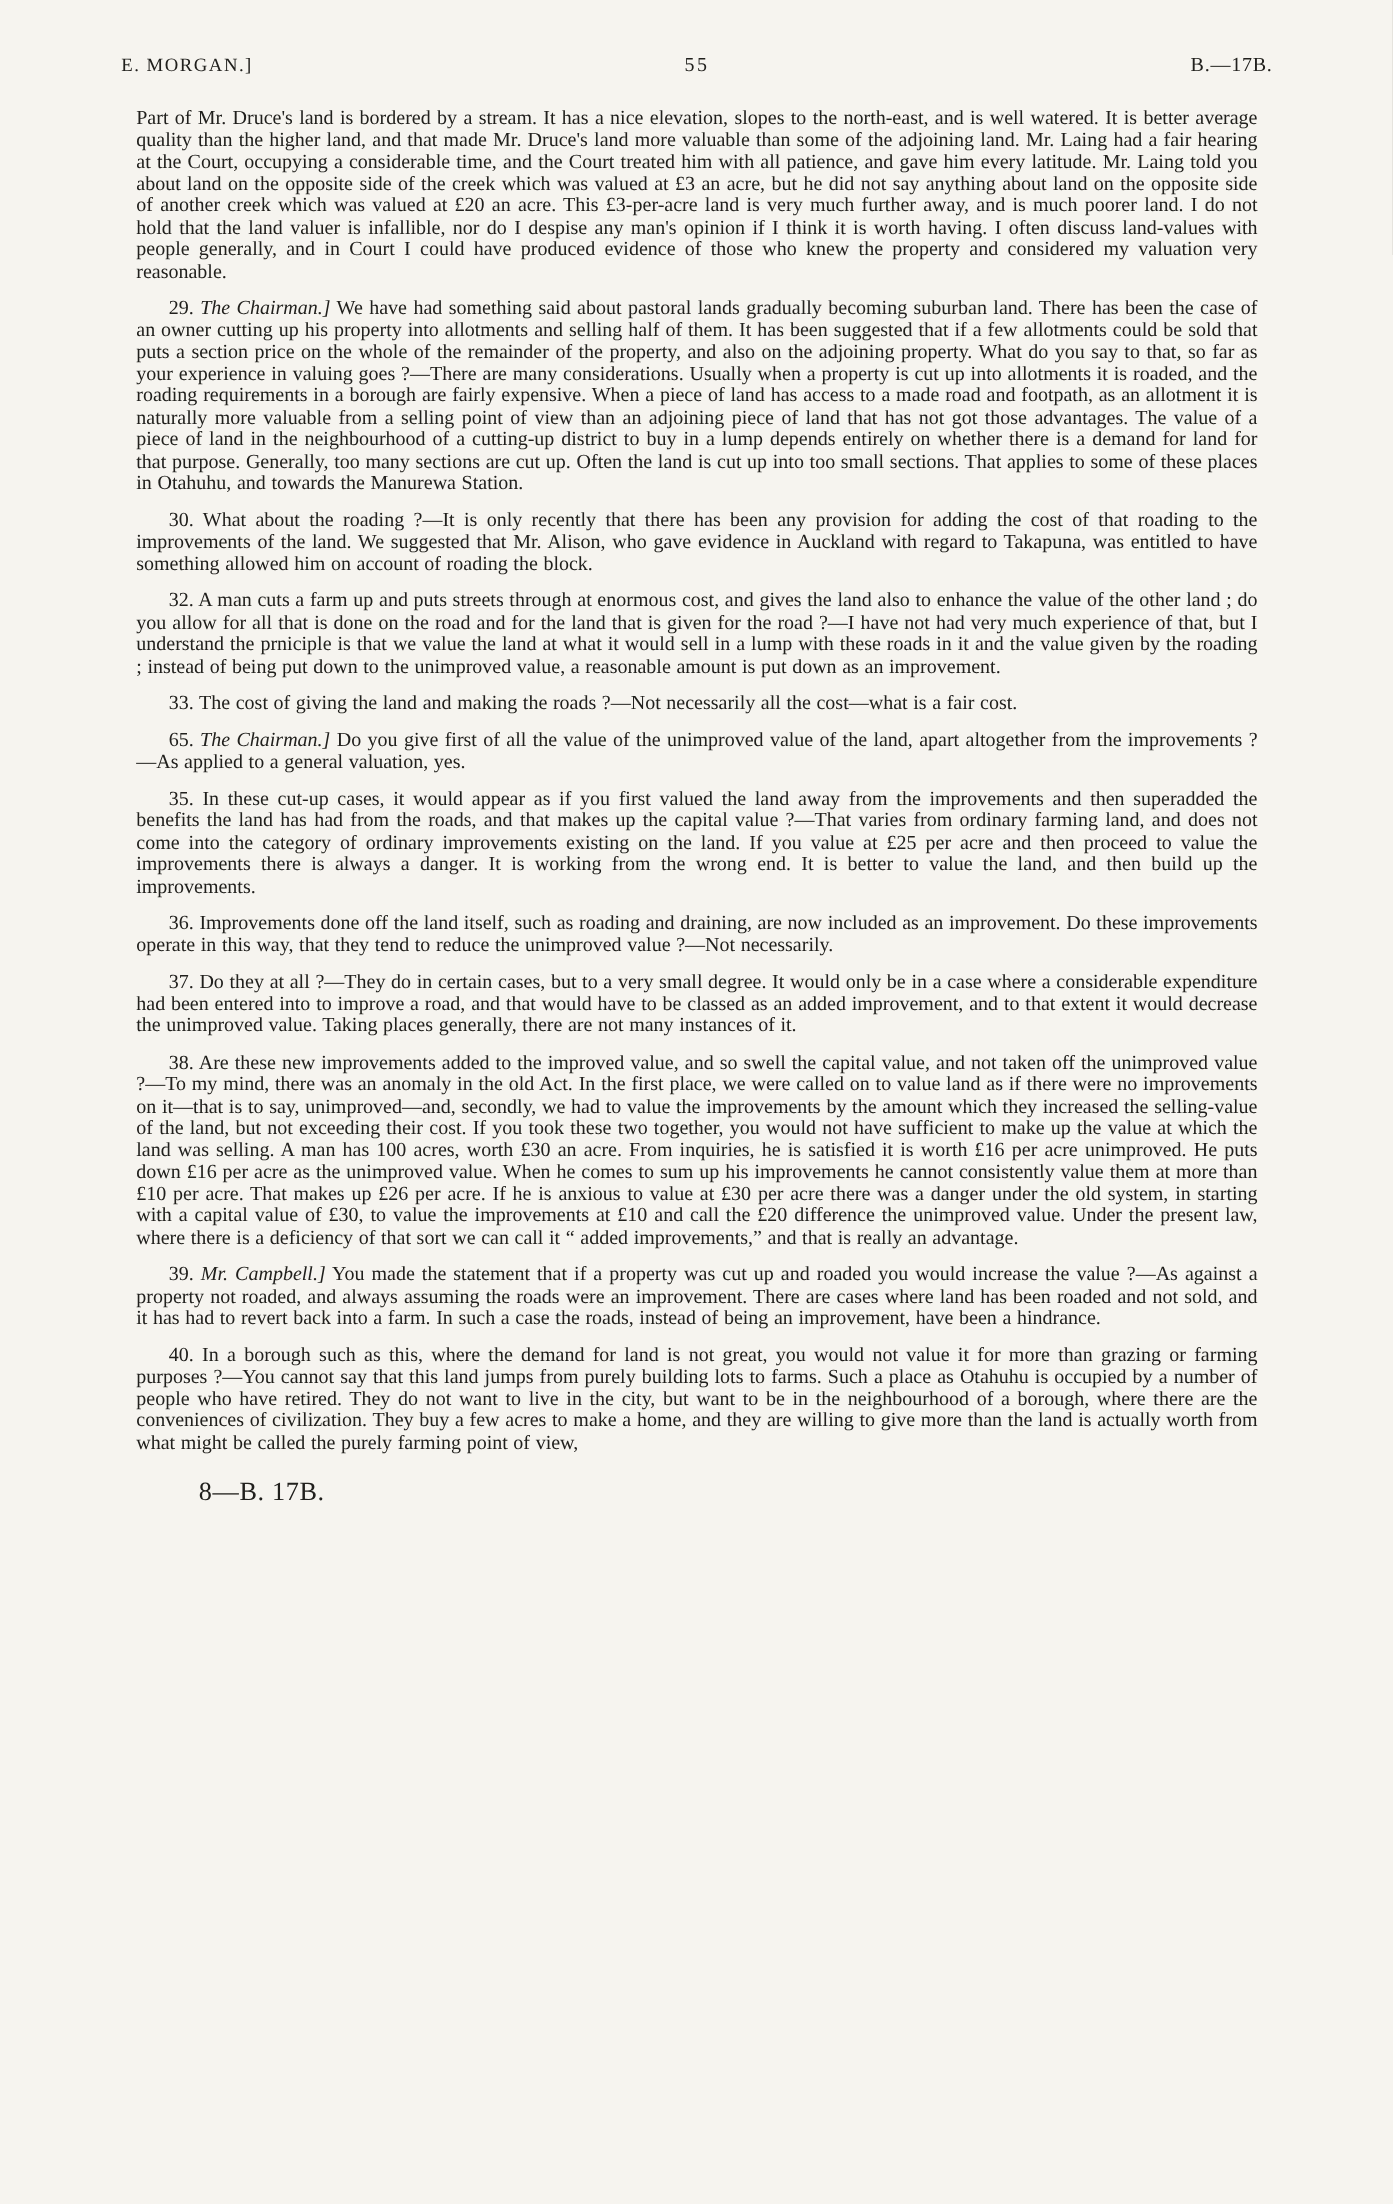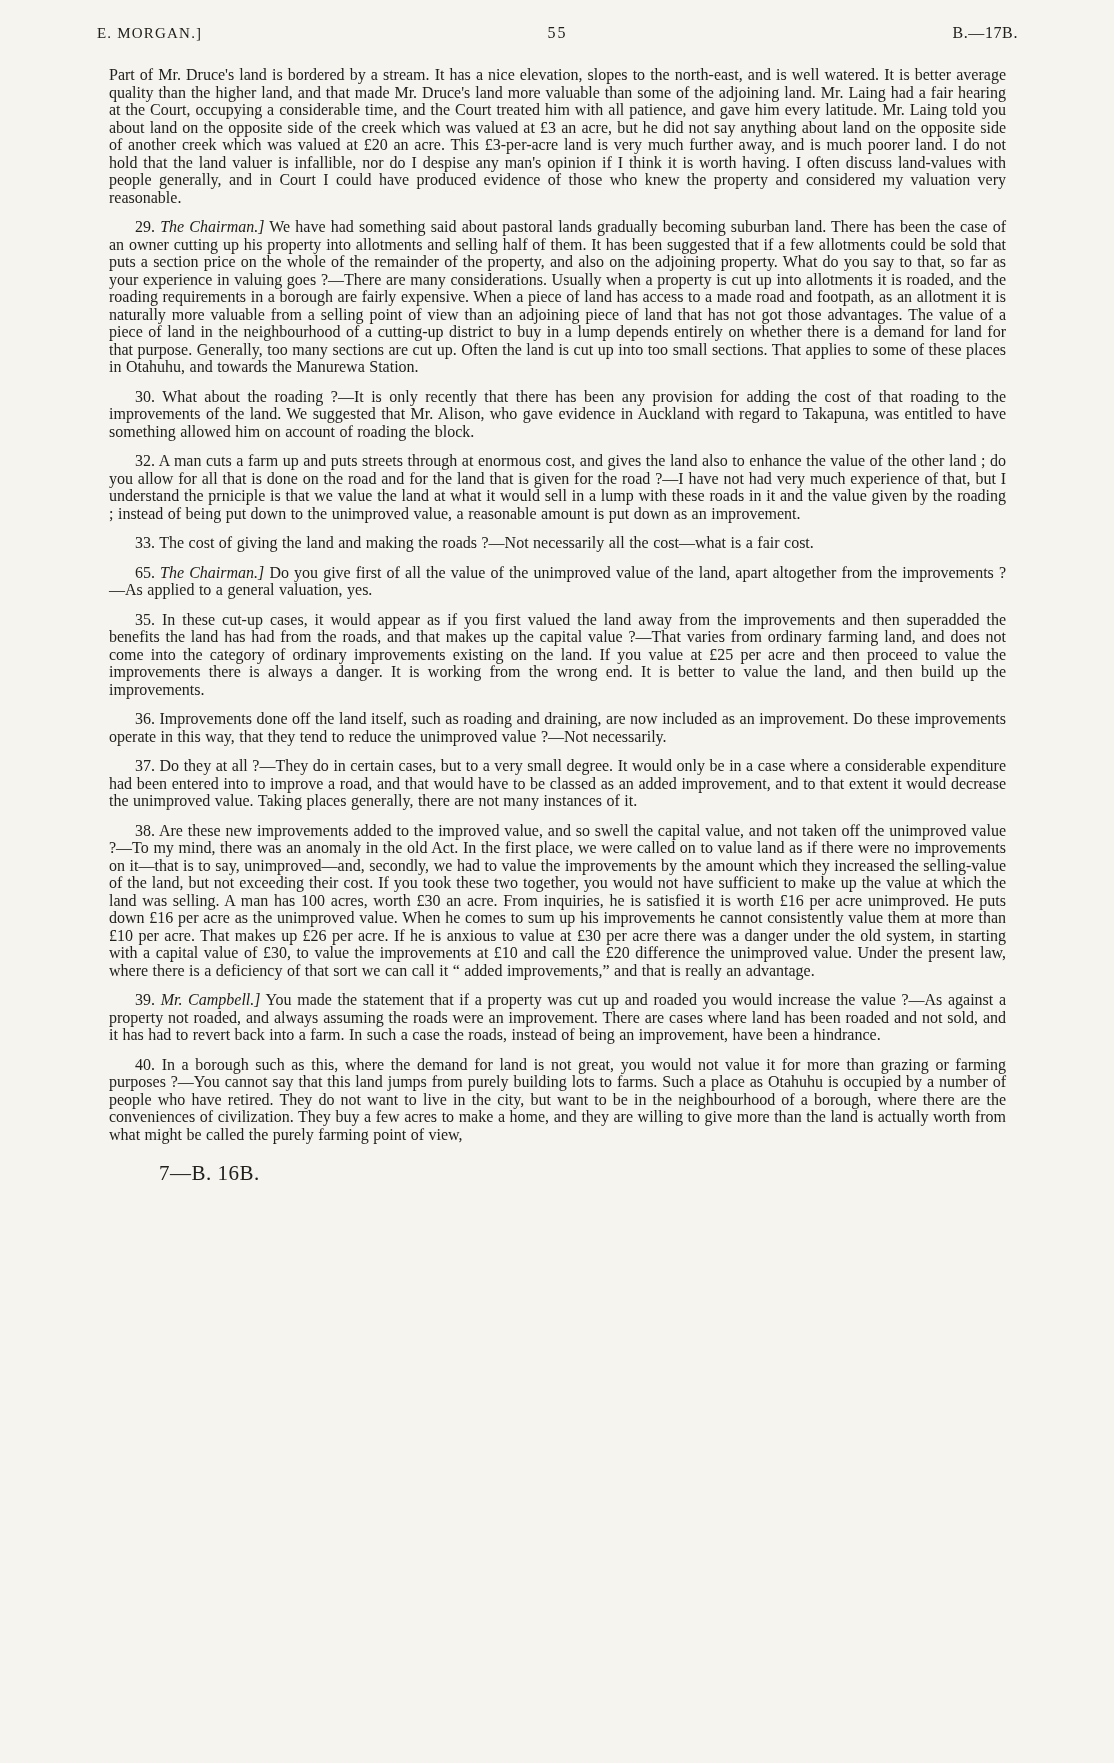--- a/index.html
+++ b/index.html
@@ -3,21 +3,21 @@
 <meta charset="utf-8">
 <style>
   html, body { margin: 0; padding: 0; background: #d9d7d2; }
   .page {
     position: relative;
     width: 1114px;
     height: 1763px;
     margin: 0 auto;
     background: #f6f4ef;
     box-sizing: border-box;
-    padding: 24px 96px 0 97px;
+    padding: 44px 96px 0 97px;
     font-family: "Liberation Serif", "DejaVu Serif", serif;
     color: #21201d;
     overflow: hidden;
   }
   .running-head {
     display: grid;
     grid-template-columns: 1fr auto 1fr;
     align-items: baseline;
     font-size: 15px;
     letter-spacing: 0.6px;
@@ -64,16 +64,16 @@
       <p class="para"><span>65. </span><span class="italic">The Chairman.]</span><span> Do you give first of all the value of the unimproved value of the land, apart altogether from the improvements ?—As applied to a general valuation, yes.</span></p>
       <p class="para"><span>35. In these cut-up cases, it would appear as if you first valued the land away from the improvements and then superadded the benefits the land has had from the roads, and that makes up the capital value ?—That varies from ordinary farming land, and does not come into the category of ordinary improvements existing on the land.  If you value at £25 per acre and then proceed to value the improvements there is always a danger.  It is working from the wrong end.  It is better to value the land, and then build up the improvements.</span></p>
       <p class="para"><span>36. Improvements done off the land itself, such as roading and draining, are now included as an improvement.  Do these improvements operate in this way, that they tend to reduce the unimproved value ?—Not necessarily.</span></p>
       <p class="para"><span>37. Do they at all ?—They do in certain cases, but to a very small degree.  It would only be in a case where a considerable expenditure had been entered into to improve a road, and that would have to be classed as an added improvement, and to that extent it would decrease the unimproved value.  Taking places generally, there are not many instances of it.</span></p>
       <p class="para"><span>38. Are these new improvements added to the improved value, and so swell the capital value, and not taken off the unimproved value ?—To my mind, there was an anomaly in the old Act.  In the first place, we were called on to value land as if there were no improvements on it—that is to say, unimproved—and, secondly, we had to value the improvements by the amount which they increased the selling-value of the land, but not exceeding their cost.  If you took these two together, you would not have sufficient to make up the value at which the land was selling.  A man has 100 acres, worth £30 an acre.  From inquiries, he is satisfied it is worth £16 per acre unimproved.  He puts down £16 per acre as the unimproved value.  When he comes to sum up his improvements he cannot consistently value them at more than £10 per acre.  That makes up £26 per acre.  If he is anxious to value at £30 per acre there was a danger under the old system, in starting with a capital value of £30, to value the improvements at £10 and call the £20 difference the unimproved value.  Under the present law, where there is a deficiency of that sort we can call it “ added improvements,” and that is really an advantage.</span></p>
       <p class="para"><span>39. </span><span class="italic">Mr. Campbell.]</span><span> You made the statement that if a property was cut up and roaded you would increase the value ?—As against a property not roaded, and always assuming the roads were an improvement.  There are cases where land has been roaded and not sold, and it has had to revert back into a farm.  In such a case the roads, instead of being an improvement, have been a hindrance.</span></p>
       <p class="para"><span>40. In a borough such as this, where the demand for land is not great, you would not value it for more than grazing or farming purposes ?—You cannot say that this land jumps from purely building lots to farms.  Such a place as Otahuhu is occupied by a number of people who have retired.  They do not want to live in the city, but want to be in the neighbourhood of a borough, where there are the conveniences of civilization.  They buy a few acres to make a home, and they are willing to give more than the land is actually worth from what might be called the purely farming point of view,</span></p>
     </main>
 
   <footer class="page-footer">
-    <span>7—B. 16B.</span>
+    <span>8—B. 17B.</span>
   </footer>
 
 </div>
 
 </body></html>

